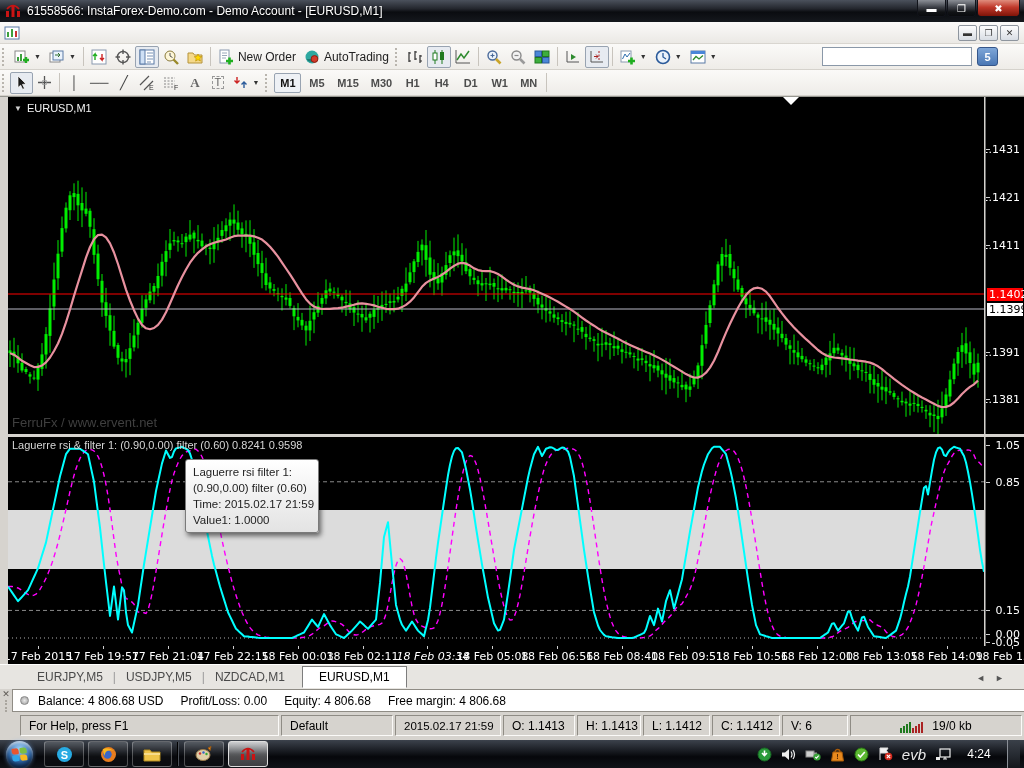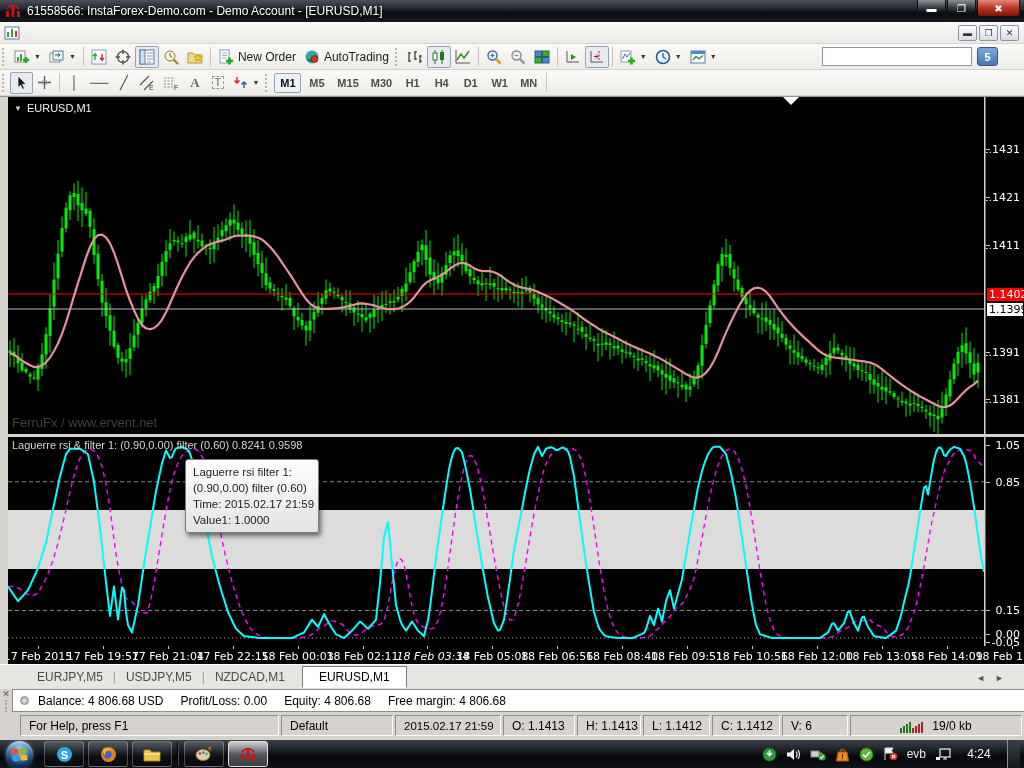--- a/index.html
+++ b/index.html
@@ -118,21 +118,21 @@
   .task-btn{width:40px;height:26px;margin:0 2px;border-radius:3px;border:1px solid rgba(255,255,255,.28);
     background:linear-gradient(rgba(255,255,255,.16),rgba(255,255,255,.04) 50%,rgba(0,0,0,.25));
     display:flex;align-items:center;justify-content:center;}
   .task-btn.active{background:linear-gradient(rgba(255,255,255,.75),rgba(230,230,230,.35) 50%,rgba(150,150,150,.35));
     border-color:#ddd;}
   .tsep{width:2px;height:24px;border-left:1px solid #000;border-right:1px solid #4a4f57;margin:0 3px;}
   .tray{margin-left:auto;display:flex;align-items:center;gap:9px;padding-right:4px;}
   .tray-clock{color:#fff;font-size:12px;width:38px;text-align:center;text-shadow:0 1px 1px #000;}
   .show-desktop{width:13px;height:28px;border-left:1px solid #8a8f97;
     background:linear-gradient(#3a4049,#15181d);}
-  .evb{color:#e8e8e8;font-size:12px;}
+  .evb{color:#e8e8e8;font-size:15px;font-style:italic;}
 </style>
 </head>
 <body>
 
 <div id="stage">
 
   <div class="titlebar">
     <svg class="app-ico" viewBox="0 0 16 16">
       <path d="M1 14 V8 h3 v6 z" fill="#c91414"></path>
         <path d="M6.5 14 V3 h3 v11 z" fill="#c91414"></path>

